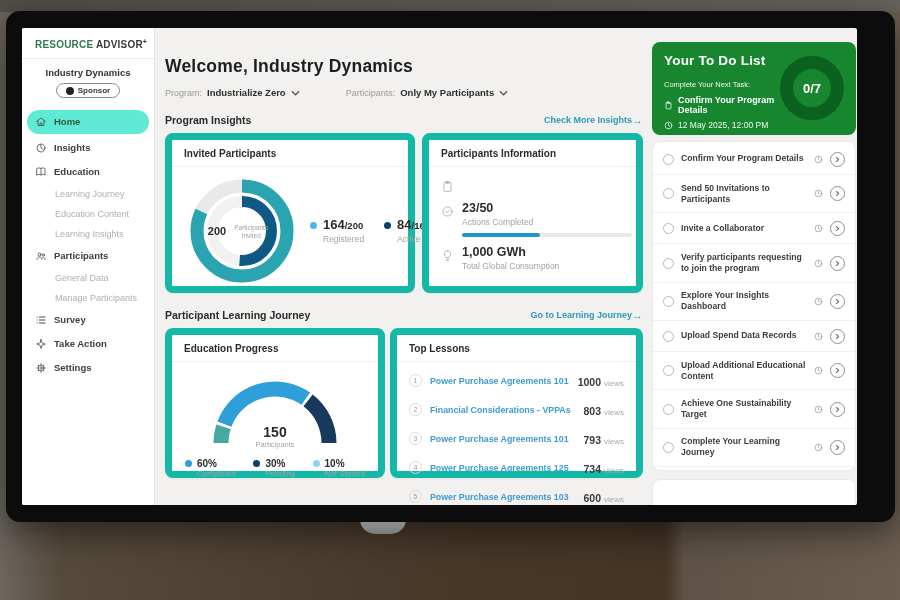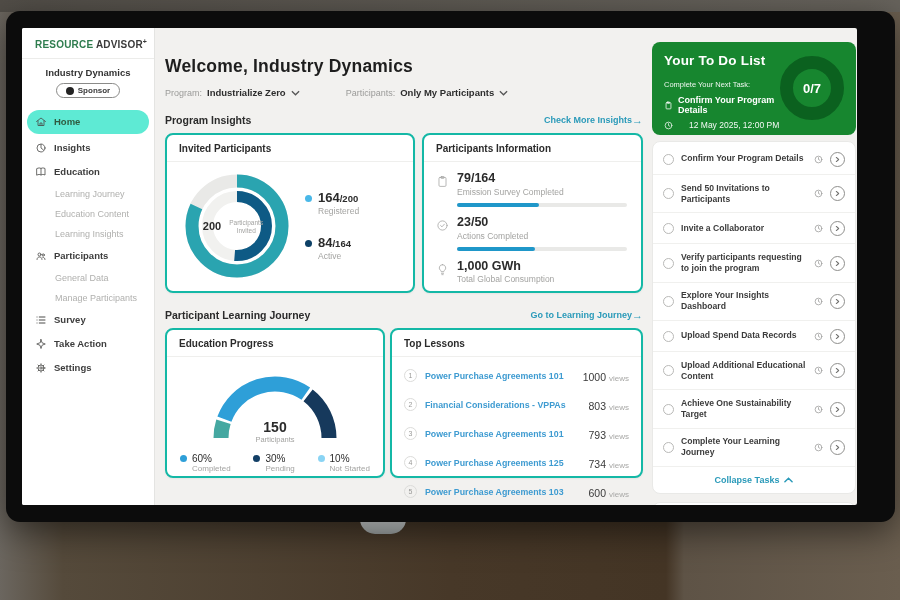--- a/index.html
+++ b/index.html
@@ -30,32 +30,32 @@
   .welcome{margin-top:16px;font-size:17.5px;font-weight:800;color:#1e1e1e;letter-spacing:.2px}
   .filters{display:flex;gap:46px;margin-top:10px;align-items:center}
   .filter{display:flex;align-items:center;gap:5px;font-size:9px;color:#9b9b99;cursor:pointer}
   .filter b{color:#2d2d2d;font-size:9.5px}
   .chev{width:9px;height:6px;stroke:#555;fill:none;stroke-width:1.4}
   .sechead{display:flex;justify-content:space-between;align-items:center;margin-top:16px}
   .sechead h2{font-size:10.5px;font-weight:800;color:#2b2b2b}
   .link{font-size:9px;font-weight:700;color:#2a9ab9;display:flex;align-items:center;cursor:pointer}
   .arrow{font-size:11px;line-height:1}
   .cardrow{display:flex;margin-top:7px}
-  .card{background:#fff;border:2px solid #14b8a6;border-radius:8px;box-shadow:0 1px 2px rgba(0,0,0,.05)}
+  .card{background:#fff;border:7px solid #14b8a6;border-radius:8px;box-shadow:0 1px 2px rgba(0,0,0,.05)}
   .card-title{padding:8px 12px 7px;font-size:10px;font-weight:800;color:#2b2b2b;border-bottom:1px solid #efefed}
   .r1{gap:7px}
   .card.invited{width:250px;height:160px}
   .card.pinfo{width:221px;height:160px}
   .invited-body{display:flex;align-items:center;padding:8px 8px 0 14px;gap:12px}
   .donut-wrap{position:relative;width:112px;height:112px;flex:none}
   .donut-wrap circle{fill:none}
   .donut-center{position:absolute;inset:0;display:flex;align-items:center;justify-content:center;text-align:center}
   .dc-value{font-size:11px;font-weight:800;color:#2b2b2b}
   .dc-label{font-size:6.5px;color:#a3a3a1;width:50px;line-height:1.25;margin-top:2px}
-  .donut-legend{display:flex;flex-direction:column;gap:20px}
+  .donut-legend{display:flex;flex-direction:row;gap:20px}
   .leg{display:flex;align-items:flex-start;gap:6px}
   .dot{width:7px;height:7px;border-radius:50%;margin-top:4px;flex:none}
   .lv{font-size:13px;font-weight:800;color:#2b2b2b;line-height:1.1}
   .lv .tot{font-size:9.5px}
   .ll{font-size:8.5px;color:#a3a3a1;margin-top:1px}
   .pinfo-body{padding:10px 14px 0 12px}
   .stat{display:flex;gap:8px;margin-bottom:9px}
   .stat>svg{width:13px;height:13px;margin-top:3px;stroke:#a8a8a6;fill:none;stroke-width:1.5;stroke-linecap:round;stroke-linejoin:round;flex:none}
   .stat-value{font-size:12.5px;font-weight:800;color:#2b2b2b;line-height:1.1}
   .stat-label{font-size:8.5px;color:#a3a3a1;margin-top:1px}
@@ -64,35 +64,35 @@
   .r2{gap:5px}
   .card.edu{width:220px;height:150px}
   .card.lessons{width:253px;height:150px}
   .gauge-wrap{position:relative;width:150px;height:84px;margin:5px auto 0}
   .gauge-center{position:absolute;left:0;right:0;bottom:2px;text-align:center}
   .gc-value{font-size:14px;font-weight:800;color:#2b2b2b}
   .gc-label{font-size:7.5px;color:#a3a3a1}
   .gauge-legend{display:flex;justify-content:space-between;padding:7px 13px 0}
   .gleg{display:flex;gap:5px}
   .gleg .dot{margin-top:2px}
-  .gv{font-size:10px;font-weight:400;color:#2b2b2b}
+  .gv{font-size:10px;font-weight:700;color:#2b2b2b}
   .gl{font-size:8px;color:#a3a3a1}
   .lessons-list{padding:4px 12px 0}
   .lesson-row{display:flex;align-items:center;gap:8px;padding:5.5px 0}
   .rank{width:13px;height:13px;border:1px solid #dcdcda;border-radius:50%;font-size:7px;color:#9a9a98;display:flex;align-items:center;justify-content:center;flex:none}
   .lesson-title{flex:1;font-size:8.8px;font-weight:600;color:#3e9bd1;cursor:pointer}
-  .views-num{font-size:10.5px;font-weight:400;color:#3a3a3a}
+  .views-num{font-size:10.5px;font-weight:700;color:#3a3a3a}
   .views-suffix{font-size:8px;color:#a8a8a6;margin-left:3px}
   
   .right{position:absolute;left:630px;top:14px;width:204px}
   .green-card{position:relative;background:#17862f;border-radius:8px;padding:11px 12px;color:#fff;height:93px}
   .g-title{font-size:13.5px;font-weight:800;letter-spacing:.2px}
   .g-sub{font-size:7.5px;margin-top:12px;opacity:.92}
   .g-task{display:flex;gap:5px;align-items:center;font-size:9px;font-weight:700;margin-top:6px;padding-right:66px}
-  .g-date{display:flex;gap:16px;align-items:center;font-size:8.5px;margin-top:5px;opacity:.95}
+  .g-date{display:flex;gap:5px;align-items:center;font-size:8.5px;margin-top:5px;opacity:.95}
   .g-task svg,.g-date svg{width:9px;height:9px;stroke:#fff;fill:none;stroke-width:2;stroke-linecap:round;stroke-linejoin:round;flex:none}
   .g-ring{position:absolute;right:12px;top:14px;width:64px;height:64px;border-radius:50%;border:13px solid #0b611f;display:flex;align-items:center;justify-content:center}
   .g-ring span{font-size:13px;font-weight:800}
   .tasks-card{background:#fff;border:1px solid #e9e9e7;border-radius:8px;margin-top:6px;padding:2px 0 3px}
   .task-row{display:flex;align-items:center;gap:7px;padding:7.5px 10px;border-bottom:1px solid #f0f0ee;cursor:pointer}
   .t-check{width:11px;height:11px;border:1.4px solid #b9b9b7;border-radius:50%;flex:none}
   .t-label{flex:1;font-size:8.6px;font-weight:600;color:#3c3c3c;line-height:1.3}
   .t-clock{flex:none;display:flex}
   .t-clock svg{width:9px;height:9px;stroke:#9a9a98;fill:none;stroke-width:2;stroke-linecap:round}
   .t-go{width:15px;height:15px;border:1.4px solid #8f8f8d;border-radius:50%;display:flex;align-items:center;justify-content:center;flex:none}
@@ -251,27 +251,20 @@
       </div>
 
       <div class="card pinfo">
         <div class="card-title">Participants Information</div>
         <div class="pinfo-body">
           <div class="stat">
             <svg viewBox="0 0 24 24">
                   <rect x="5.5" y="4.5" width="13" height="16.5" rx="2"></rect>
                   <rect x="9" y="2.8" width="6" height="3.4" rx="1"></rect>
                 </svg>
-            <div>
-              <div class="stat-value">79/164</div>
-              <div class="stat-label">Emission Survey Completed</div>
-              <div class="bar">
-                    <div class="bar-fill" style="width: 48.2%;"></div>
-                  </div>
-            </div>
           </div>
           <div class="stat">
             <svg viewBox="0 0 24 24">
                   <circle cx="12" cy="12" r="8.5"></circle>
                   <polyline points="8.5,12 11,14.5 15.5,9.5"></polyline>
                 </svg>
             <div>
               <div class="stat-value">23/50</div>
               <div class="stat-label">Actions Completed</div>
               <div class="bar">
@@ -541,26 +534,20 @@
                   <path d="M12 7 V12 L15.5 14"></path>
                 </svg>
               </span>
     <span class="t-go">
                 <svg viewBox="0 0 12 12">
                   <polyline points="4,2.5 8,6 4,9.5"></polyline>
                 </svg>
               </span>
   </div>
 </div>
-      <div class="collapse">
-        <span>Collapse Tasks</span>
-        <svg viewBox="0 0 10 6">
-              <polyline points="1,5 5,1 9,5"></polyline>
-            </svg>
-      </div>
     </div>
 
     <div class="news-card">
       
     </div>
   </aside>
 
 </div>
 </div>
 

